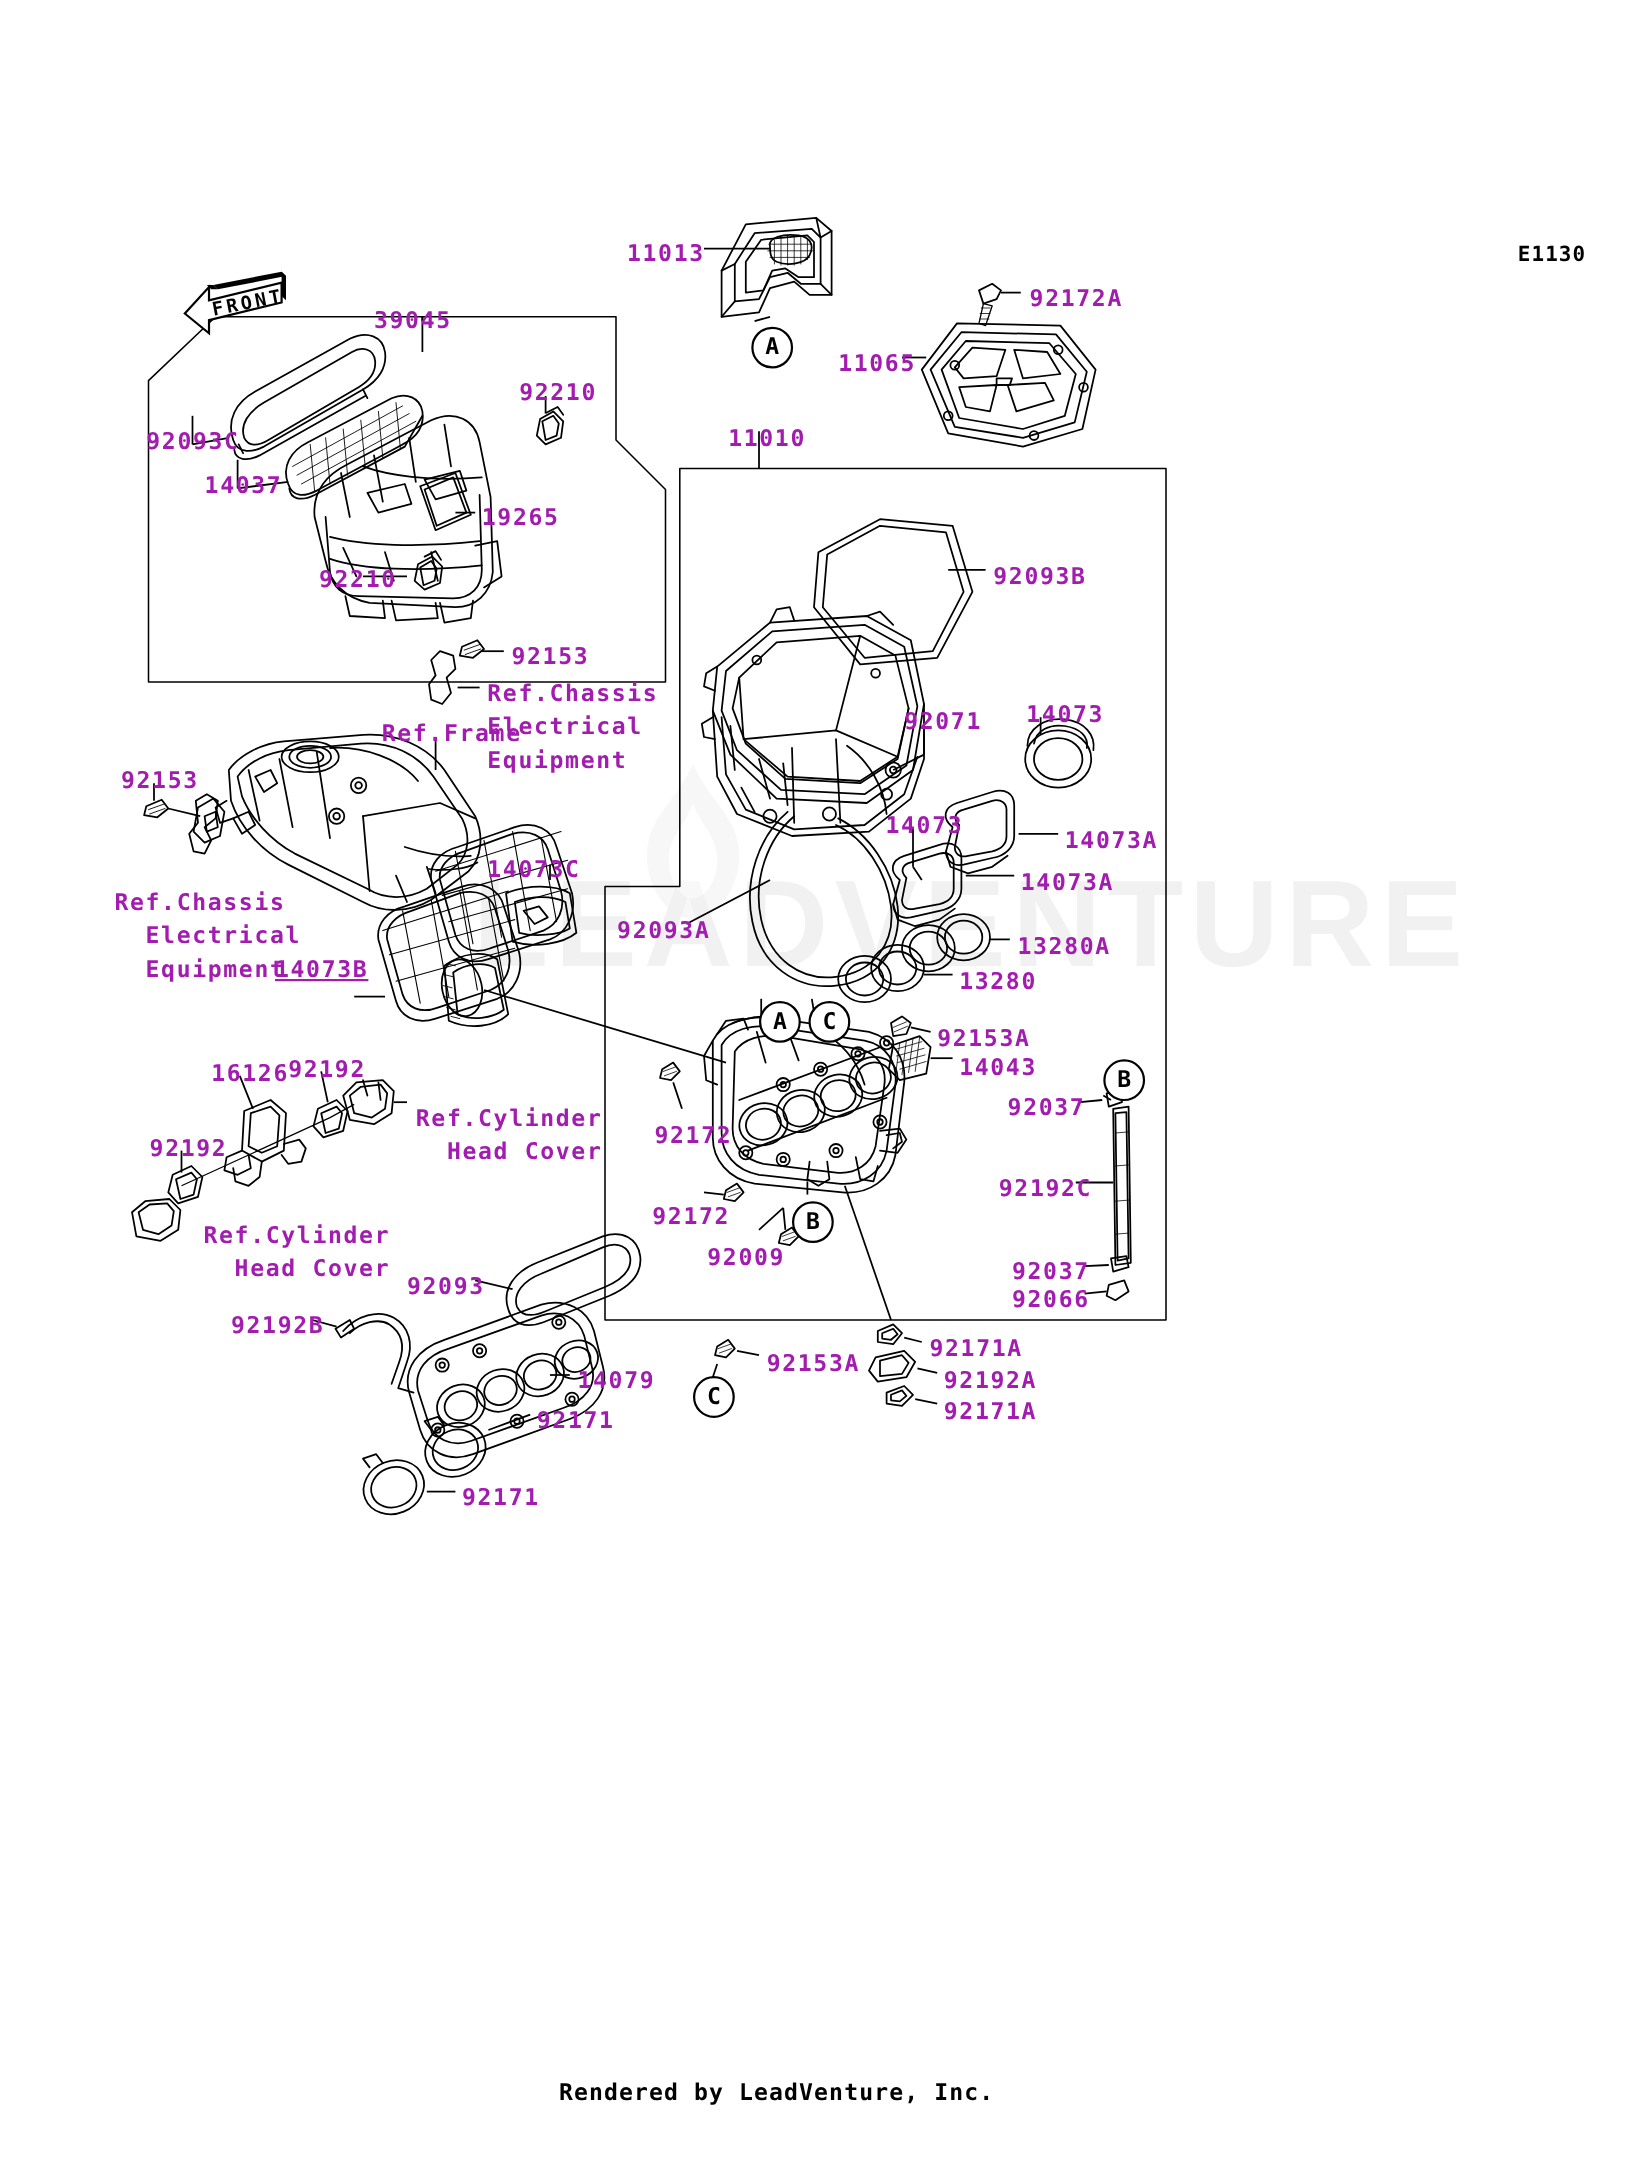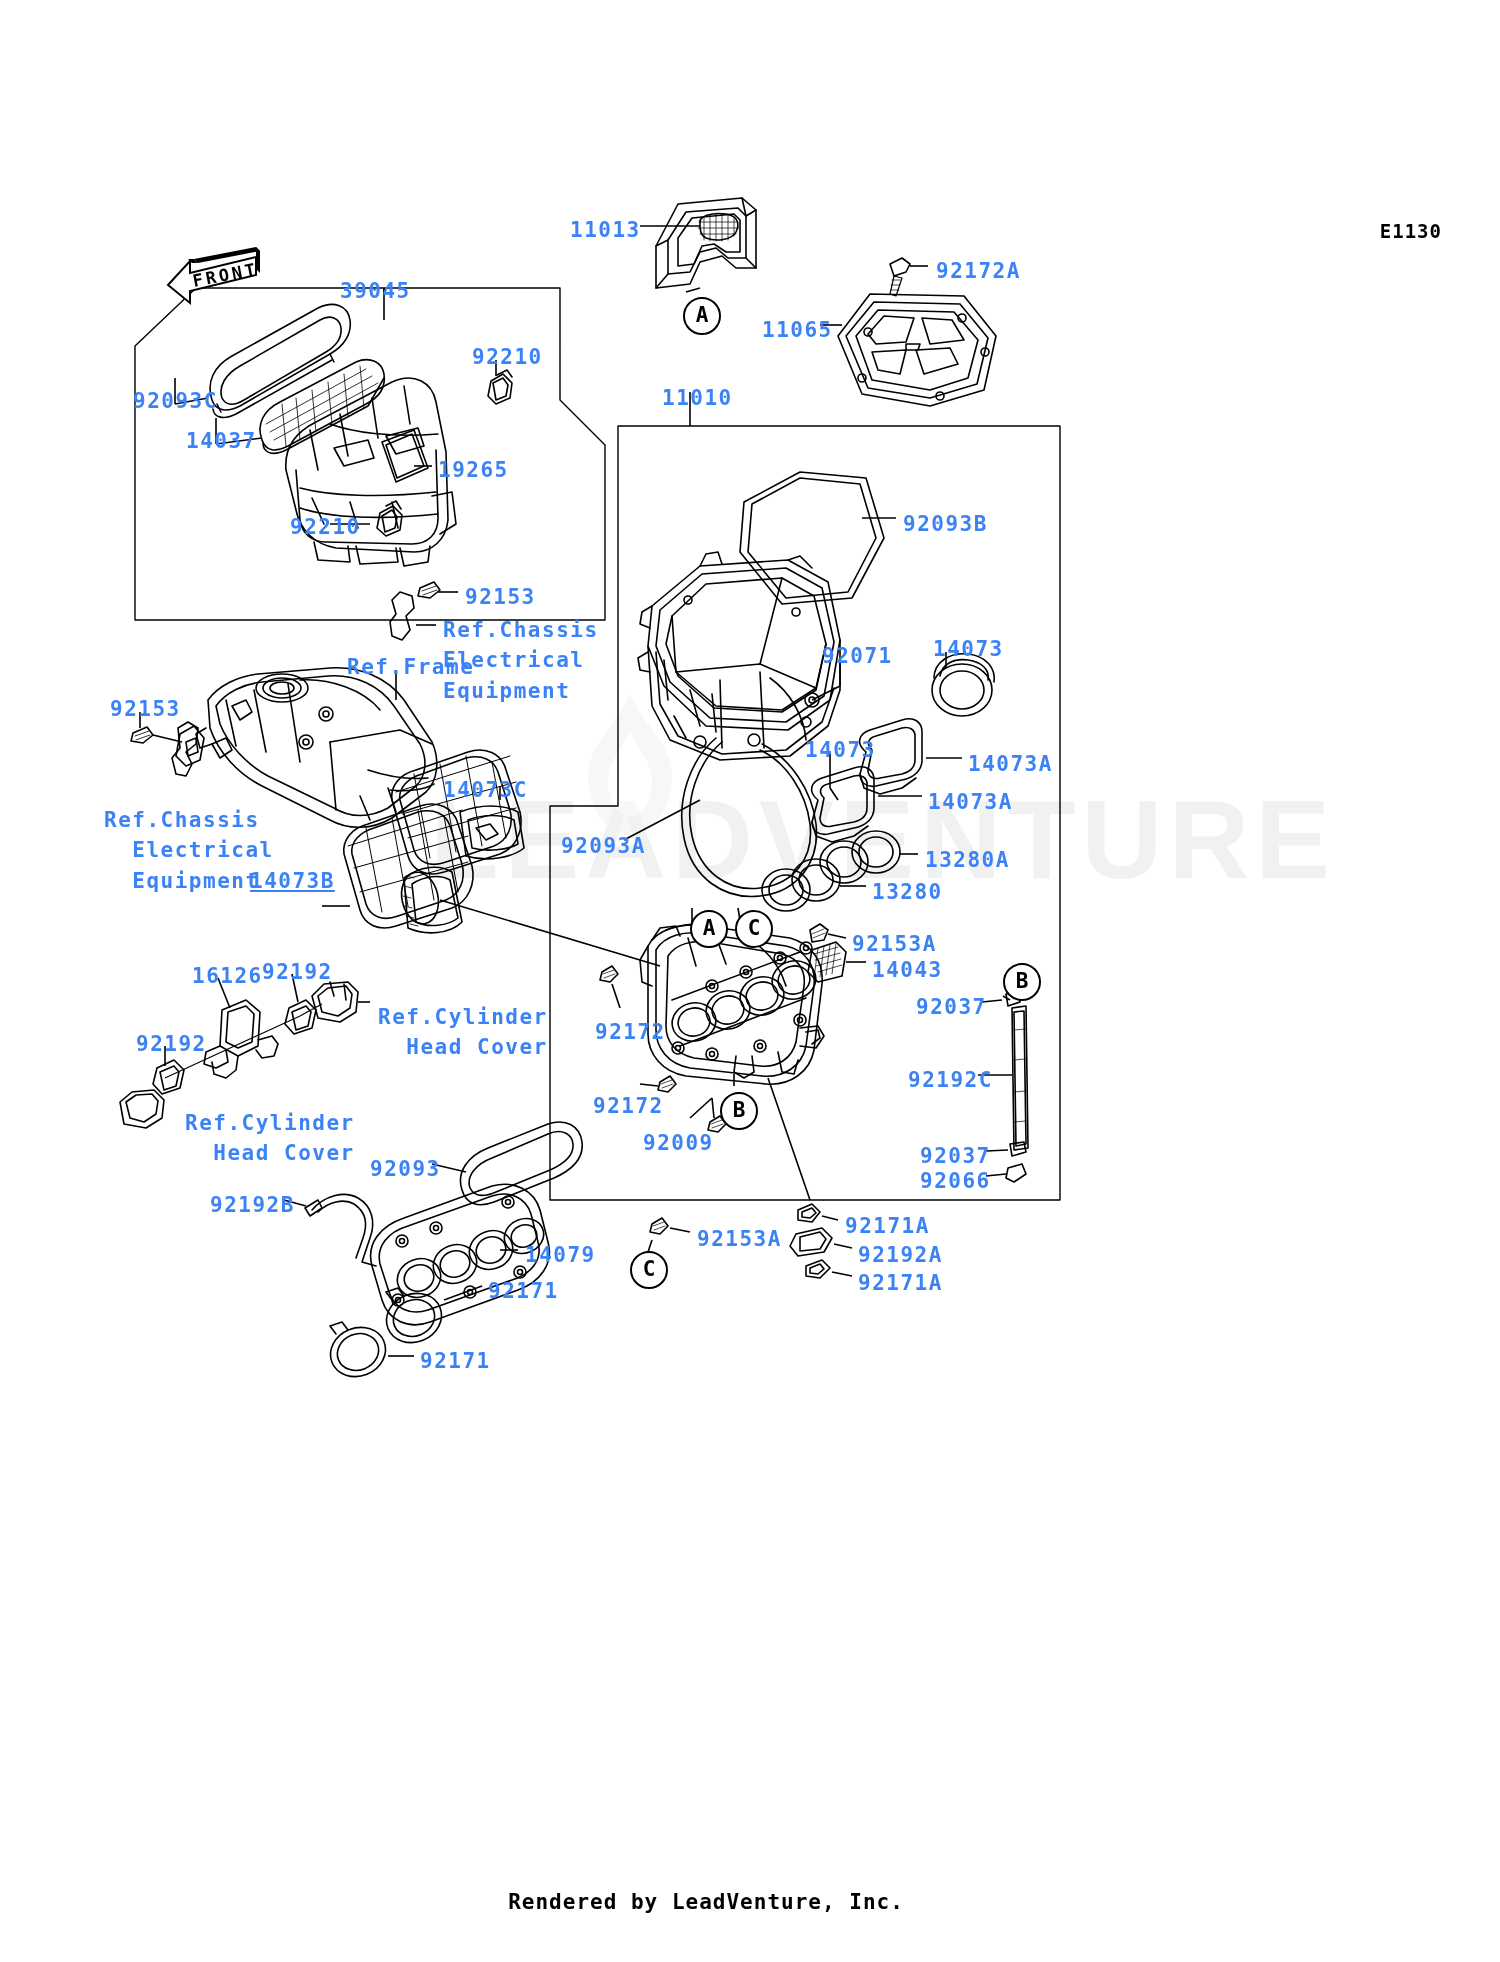--- a/index.html
+++ b/index.html
@@ -39,21 +39,21 @@
     z-index:0;
     opacity:.55;
   }
   
   .lbl{
     position:absolute;
     font-family:"DejaVu Sans Mono","Liberation Mono",monospace;
     font-size:21px;
     font-weight:700;
     letter-spacing:1.5px;
-    color:#3b82f6;
+    color:#a21caf;
     white-space:pre;
     z-index:6;
     line-height:1.45;
   }
   
   .svg-layer{
     position:absolute;
     left:0;top:0;
     width:1500px;height:1962px;
     z-index:3;

